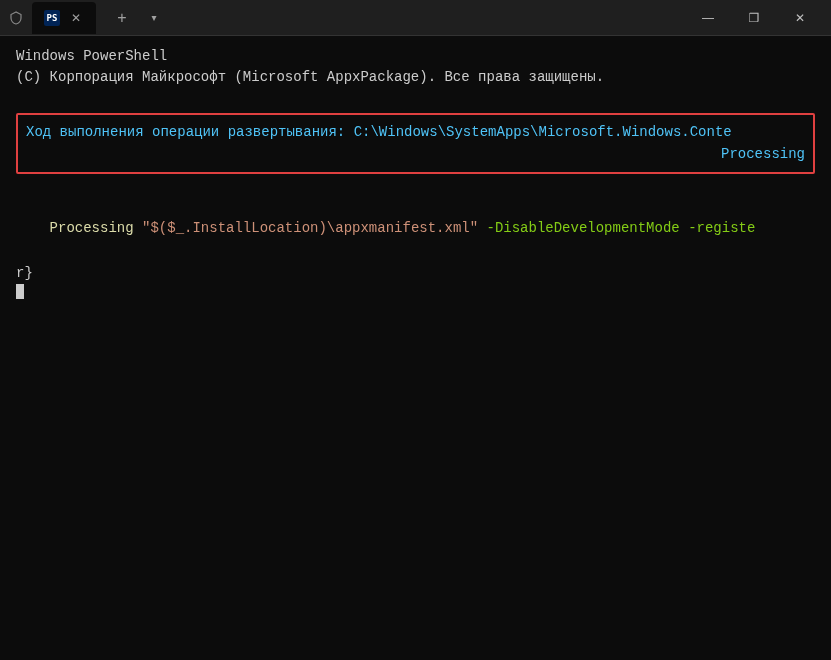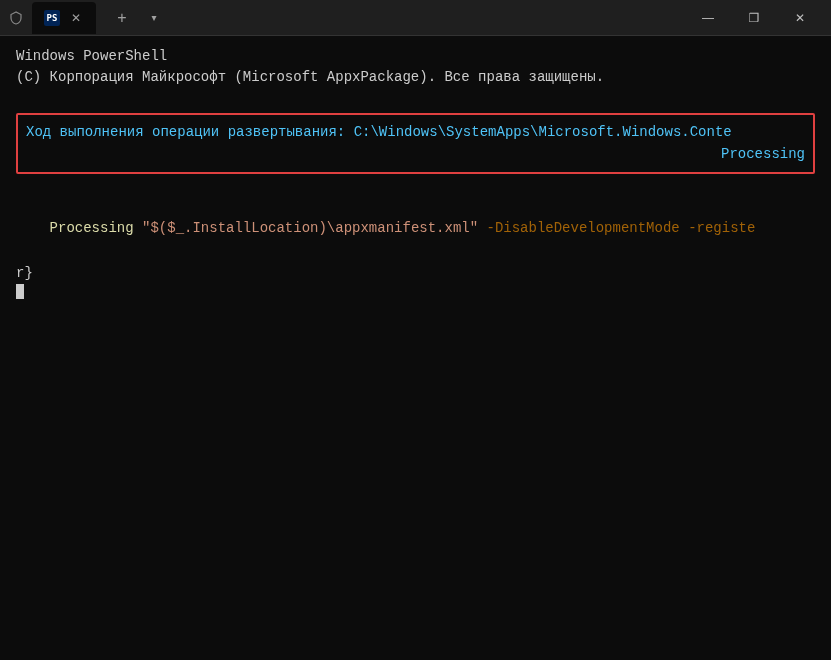--- a/index.html
+++ b/index.html
@@ -219,19 +219,19 @@
     <div>Windows PowerShell</div>
     <div>(С) Корпорация Майкрософт (Microsoft AppxPackage). Все права защищены.</div>
   </div>
 
   <div class="highlight-box">
     <div class="highlight-line">Ход выполнения операции развертывания: C:\Windows\SystemApps\Microsoft.Windows.Conte</div>
     <div class="highlight-indent">Processing</div>
   </div>
 
   <div class="cmd-line">
-    <span style="color:#dcdcaa;">Processing</span><span> </span><span style="color:#ce9178;">"$($_.InstallLocation)\appxmanifest.xml"</span><span style="color:#a16207;"> -DisableDevelopmentMode -registe</span>
+    <span style="color:#dcdcaa;">Processing</span><span> </span><span style="color:#ce9178;">"$($_.InstallLocation)\appxmanifest.xml"</span><span style="color:#84cc16;"> -DisableDevelopmentMode -registe</span>
   </div>
   <div class="cmd-line">r}</div>
   <div class="cursor-line">
     <span class="cursor"></span>
   </div>
 </div>
 
 </body></html>

